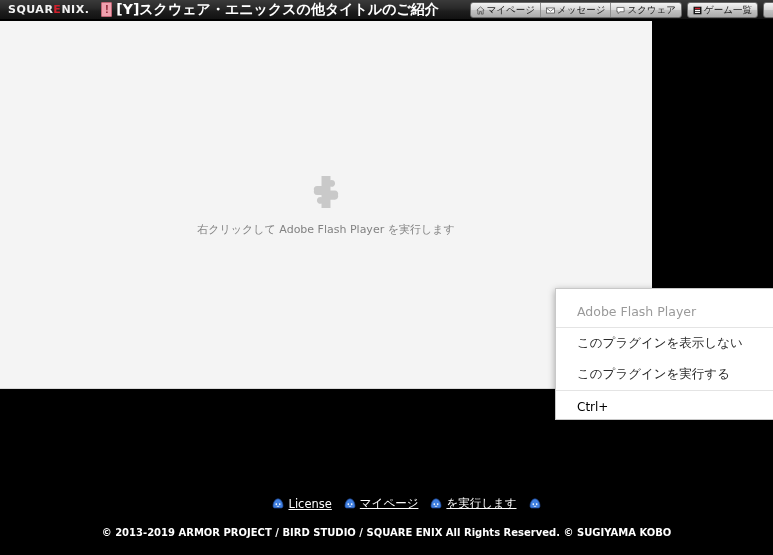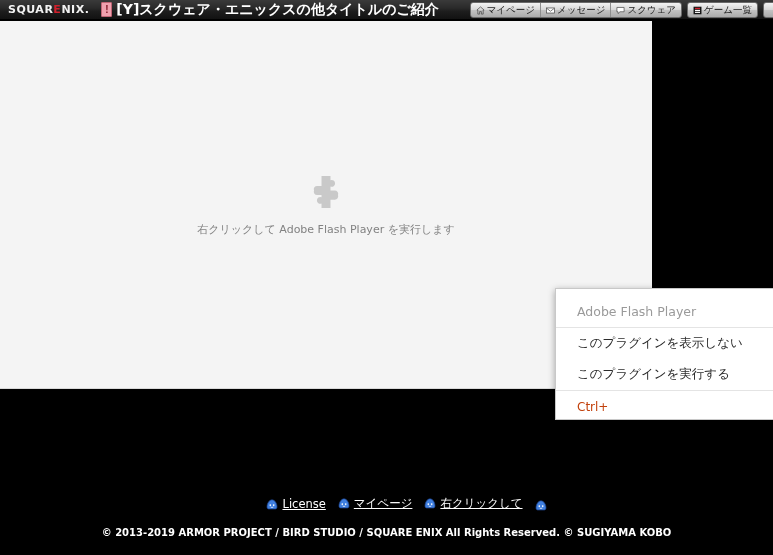--- a/index.html
+++ b/index.html
@@ -78,21 +78,21 @@
   }
   .puzzle{ width:38px; height:36px; }
   .flash-text{
     font-size:11px; color:#828282; white-space:nowrap;
     font-family:"DejaVu Sans",sans-serif;
   }
 
   
   .footer-links{
     position:absolute; left:0; top:496px; width:773px;
-    display:flex; justify-content:center; align-items:flex-end; gap:12px;padding-left:40px;
+    display:flex; justify-content:center; align-items:center; gap:12px;padding-left:40px;
   }
   .flink{ display:flex; align-items:center; gap:4px; }
   .slime{ width:12px; height:11px; flex:none; }
   .flink span{
     font-size:11.5px; color:#ffffff; text-decoration:underline;
     font-family:"DejaVu Sans",sans-serif; white-space:nowrap;
   }
   .copyright{
     position:absolute; left:0; top:527px; width:773px; text-align:center;
     font-size:10px; font-weight:bold; color:#ffffff; white-space:nowrap;
@@ -113,21 +113,21 @@
     height:32px; display:flex; align-items:center;
     padding-left:21px; font-size:12.5px; color:#9a9a9a; white-space:nowrap;
   }
   .ctx-sep{ height:1px; background:#e4e4e4; margin:0; }
   .ctx-item{
     height:31px; display:flex; align-items:center;
     padding-left:21px; padding-right:12px;
     font-size:12.5px; color:#2b2b2b; white-space:nowrap;
   }
   .ctx-item .lbl{ flex:1; }
-  .ctx-item .accel{ color:#c2410c; font-size:12px;text-align:center; }
+  .ctx-item .accel{ color:#000000; font-size:12px;text-align:center; }
   .ctx-pad-top{ height:6px; }
 </style>
 </head>
 <body>
 
 <div id="root">
 
   <div class="se-bar">
     <div class="se-logo">
       SQUAR<span class="red">E</span>NIX.
@@ -227,21 +227,21 @@
 
     <div class="flink">
       <span class="slime">
         <svg viewBox="0 0 12 11" width="12" height="11">
             <path d="M6 0.8 C8.6 0.8 11 4.2 11 8 C11 9.2 10.4 10 9.4 10 H2.6 C1.6 10 1 9.2 1 8 C1 4.2 3.4 0.8 6 0.8 Z" fill="#3f7fe0" stroke="#1b3f86" stroke-width="0.7"></path>
             <circle cx="4.3" cy="6.1" r="0.85" fill="#fff"></circle>
             <circle cx="7.7" cy="6.1" r="0.85" fill="#fff"></circle>
             <path d="M4.6 8 Q6 9 7.4 8" fill="none" stroke="#fff" stroke-width="0.7"></path>
           </svg>
       </span>
-      <span>右クリックして</span>
+      <span>を実行します</span>
     </div>
 
     <div class="flink">
       <span class="slime">
         <svg viewBox="0 0 12 11" width="12" height="11">
             <path d="M6 0.8 C8.6 0.8 11 4.2 11 8 C11 9.2 10.4 10 9.4 10 H2.6 C1.6 10 1 9.2 1 8 C1 4.2 3.4 0.8 6 0.8 Z" fill="#3f7fe0" stroke="#1b3f86" stroke-width="0.7"></path>
             <circle cx="4.3" cy="6.1" r="0.85" fill="#fff"></circle>
             <circle cx="7.7" cy="6.1" r="0.85" fill="#fff"></circle>
             <path d="M4.6 8 Q6 9 7.4 8" fill="none" stroke="#fff" stroke-width="0.7"></path>
           </svg>

